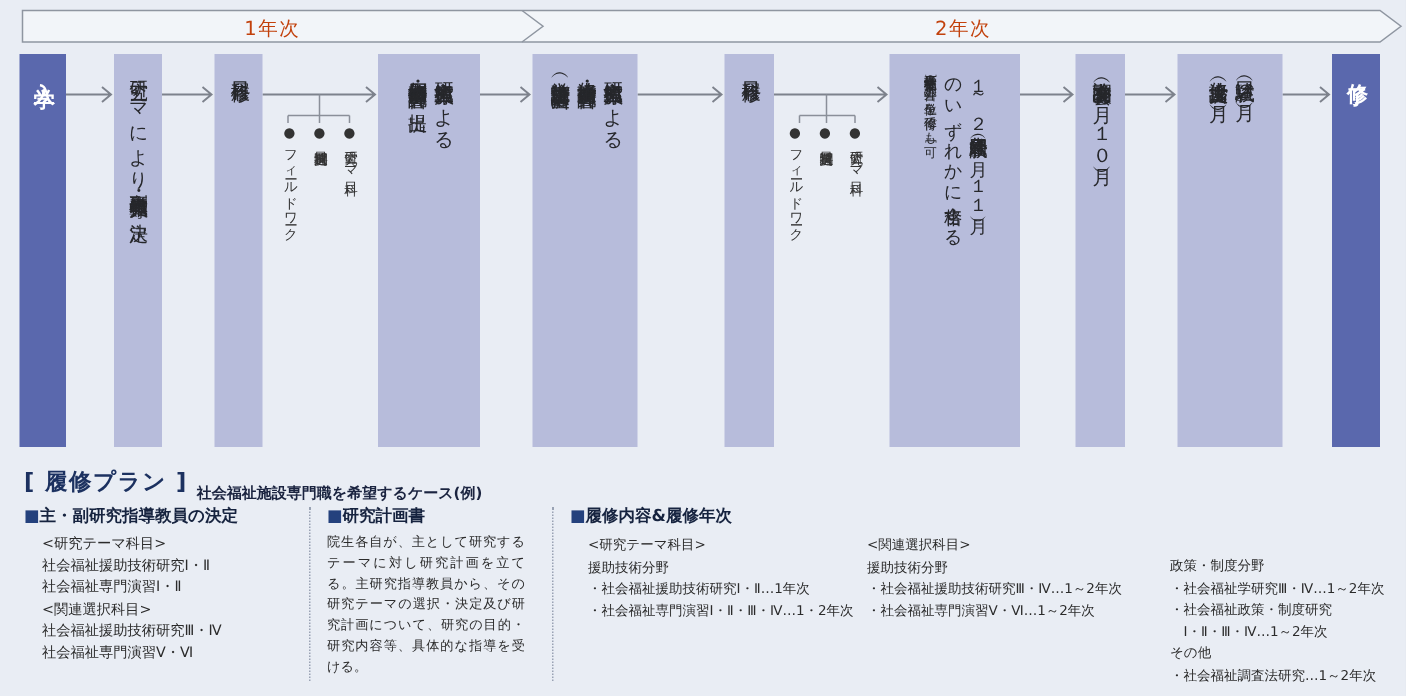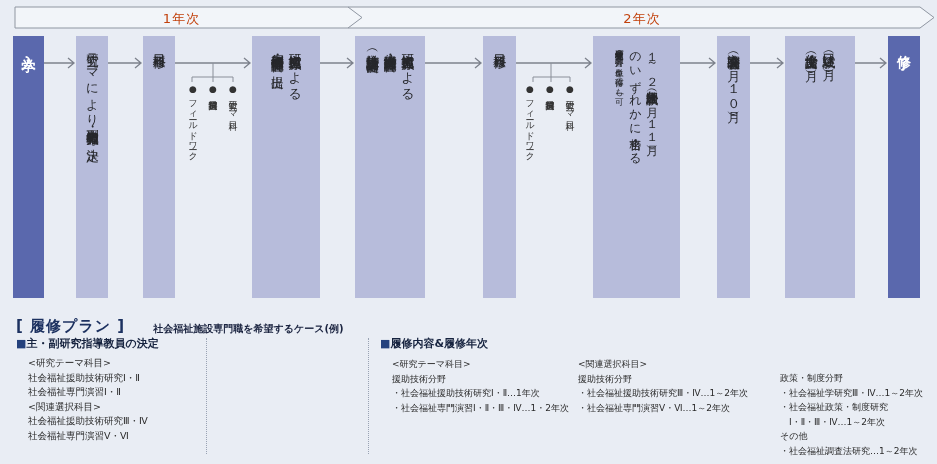--- a/index.html
+++ b/index.html
@@ -43,21 +43,21 @@
   }
   .branch{
     position:absolute;top:84px;width:60px;height:115px;
     writing-mode:vertical-rl;text-orientation:mixed;
   }
   .branch .bitem{
     font-size:9px;line-height:20px;color:#333;white-space:nowrap;
   }
   .plan-title-row{
     position:absolute;left:16px;top:307px;display:flex;
-    align-items:flex-end;gap:28px;
+    align-items:center;gap:6px;
   }
   .plan-title{font-size:15px;font-weight:bold;color:#1c3160;letter-spacing:1px;}
   .plan-subtitle{font-size:10px;font-weight:bold;color:#1b2440;margin-top:15px;}
   .sec{position:absolute;top:336px;}
   .sec-heading{font-size:11px;font-weight:bold;color:#16233f;margin:0 0 5px 0;}
   .sec-heading .mark{color:#24417d;}
   .sec-lines{
     font-size:9.5px;color:#2b2b2b;line-height:14.5px;white-space:pre-line;margin-left:12px;
   }
   .secA{left:16px;width:182px;}
@@ -179,20 +179,22 @@
 社会福祉援助技術研究Ⅰ・Ⅱ
 社会福祉専門演習Ⅰ・Ⅱ
 &lt;関連選択科目&gt;
 社会福祉援助技術研究Ⅲ・Ⅳ
 社会福祉専門演習Ⅴ・Ⅵ</div>
   </div>
 
   <div class="vdivider d1"></div>
 
   <div class="sec secB">
+    <div class="sec-heading"><span class="mark">■</span><span>研究計画書</span></div>
+    <div class="body">院生各自が、主として研究するテーマに対し研究計画を立てる。主研究指導教員から、その研究テーマの選択・決定及び研究計画について、研究の目的・研究内容等、具体的な指導を受ける。</div>
   </div>
 
   <div class="vdivider d2"></div>
 
   <div class="sec secC">
     <div class="sec-heading"><span class="mark">■</span><span>履修内容&amp;履修年次</span></div>
     <div class="subcol c1">
       <div class="sec-lines">&lt;研究テーマ科目&gt;
 援助技術分野
 ・社会福祉援助技術研究Ⅰ・Ⅱ…1年次

